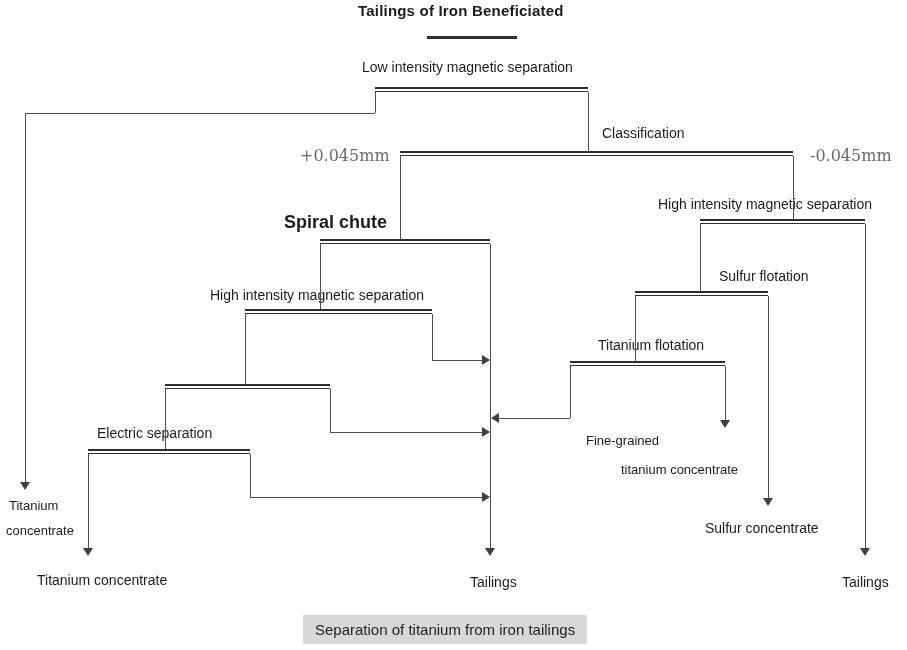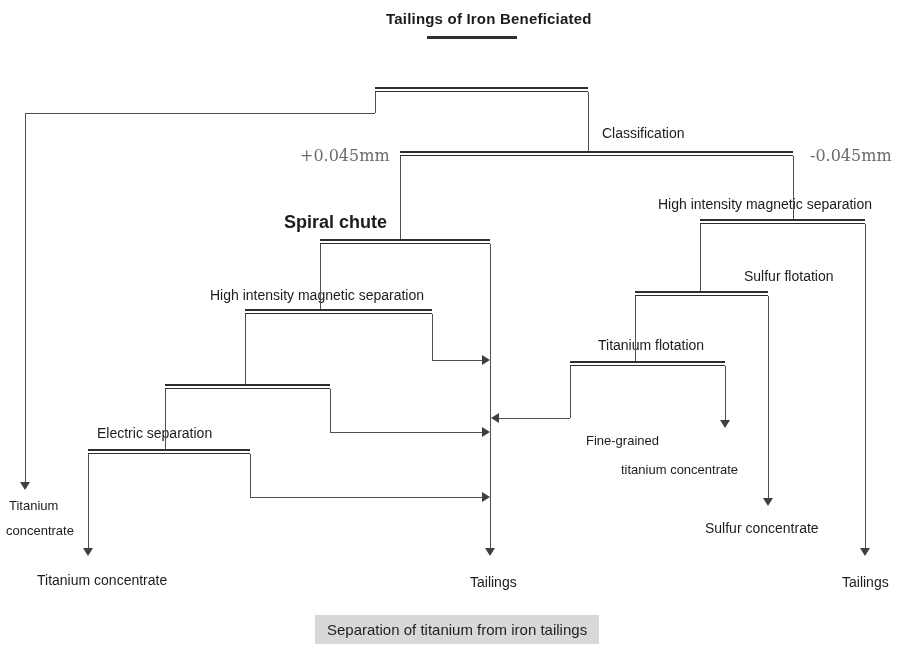--- a/index.html
+++ b/index.html
@@ -23,31 +23,32 @@
   .arrow-down{position:absolute;width:0;height:0;border-left:5px solid transparent;border-right:5px solid transparent;border-top:8px solid #3f3f3f;}
   .arrow-right{position:absolute;width:0;height:0;border-top:5px solid transparent;border-bottom:5px solid transparent;border-left:8px solid #3f3f3f;}
   .arrow-left{position:absolute;width:0;height:0;border-top:5px solid transparent;border-bottom:5px solid transparent;border-right:8px solid #3f3f3f;}
   .caption{position:absolute;background:#d8d8d8;color:#1f1f1f;font-size:15px;padding:6px 12px;}
 </style>
 </head>
 <body>
 
 <div class="canvas">
 
-  <div class="lbl title" style="left:358px;top:10px;margin-left:28px;">Tailings of Iron Beneficiated</div>
+  <div class="lbl title" style="left:358px;top:2px;">Tailings of Iron Beneficiated</div>
   <div class="tbar" style="left:427px;top:36px;width:90px;"></div>
 
+  <div class="lbl" style="left:362px;top:59px;">Low intensity magnetic separation</div>
   <div class="lbl" style="left:602px;top:125px;">Classification</div>
   <div class="lbl size-lbl" style="left:300px;top:147px;">+0.045mm</div>
   <div class="lbl size-lbl" style="left:810px;top:147px;">-0.045mm</div>
   <div class="lbl bold-node" style="left:284px;top:214px;">Spiral chute</div>
   <div class="lbl" style="left:210px;top:287px;">High intensity magnetic separation</div>
   <div class="lbl" style="left:97px;top:425px;">Electric separation</div>
   <div class="lbl" style="left:658px;top:196px;">High intensity magnetic separation</div>
-  <div class="lbl" style="left:744px;top:268px;">Sulfur flotation</div>
+  <div class="lbl" style="left:719px;top:268px;">Sulfur flotation</div>
   <div class="lbl" style="left:598px;top:337px;">Titanium flotation</div>
 
   <div class="bar" style="left:375px;top:87px;width:213px;"></div>
   <div class="bar" style="left:400px;top:151px;width:393px;"></div>
   <div class="bar" style="left:320px;top:239px;width:170px;"></div>
   <div class="bar" style="left:245px;top:309px;width:187px;"></div>
   <div class="bar" style="left:165px;top:384px;width:165px;"></div>
   <div class="bar" style="left:88px;top:449px;width:162px;"></div>
   <div class="bar" style="left:700px;top:219px;width:165px;"></div>
   <div class="bar" style="left:635px;top:291px;width:133px;"></div>
@@ -92,15 +93,15 @@
 
   <div class="lbl small" style="left:9px;top:497px;">Titanium</div>
   <div class="lbl small" style="left:6px;top:522px;">concentrate</div>
   <div class="lbl" style="left:37px;top:572px;">Titanium concentrate</div>
   <div class="lbl" style="left:470px;top:574px;">Tailings</div>
   <div class="lbl small" style="left:586px;top:432px;">Fine-grained</div>
   <div class="lbl small" style="left:621px;top:461px;">titanium concentrate</div>
   <div class="lbl" style="left:705px;top:520px;text-align:right;">Sulfur concentrate</div>
   <div class="lbl" style="left:842px;top:574px;">Tailings</div>
 
-  <div class="caption" style="left:303px;top:615px;margin-left:12px;">Separation of titanium from iron tailings</div>
+  <div class="caption" style="left:303px;top:615px;">Separation of titanium from iron tailings</div>
 
 </div>
 
 </body></html>

